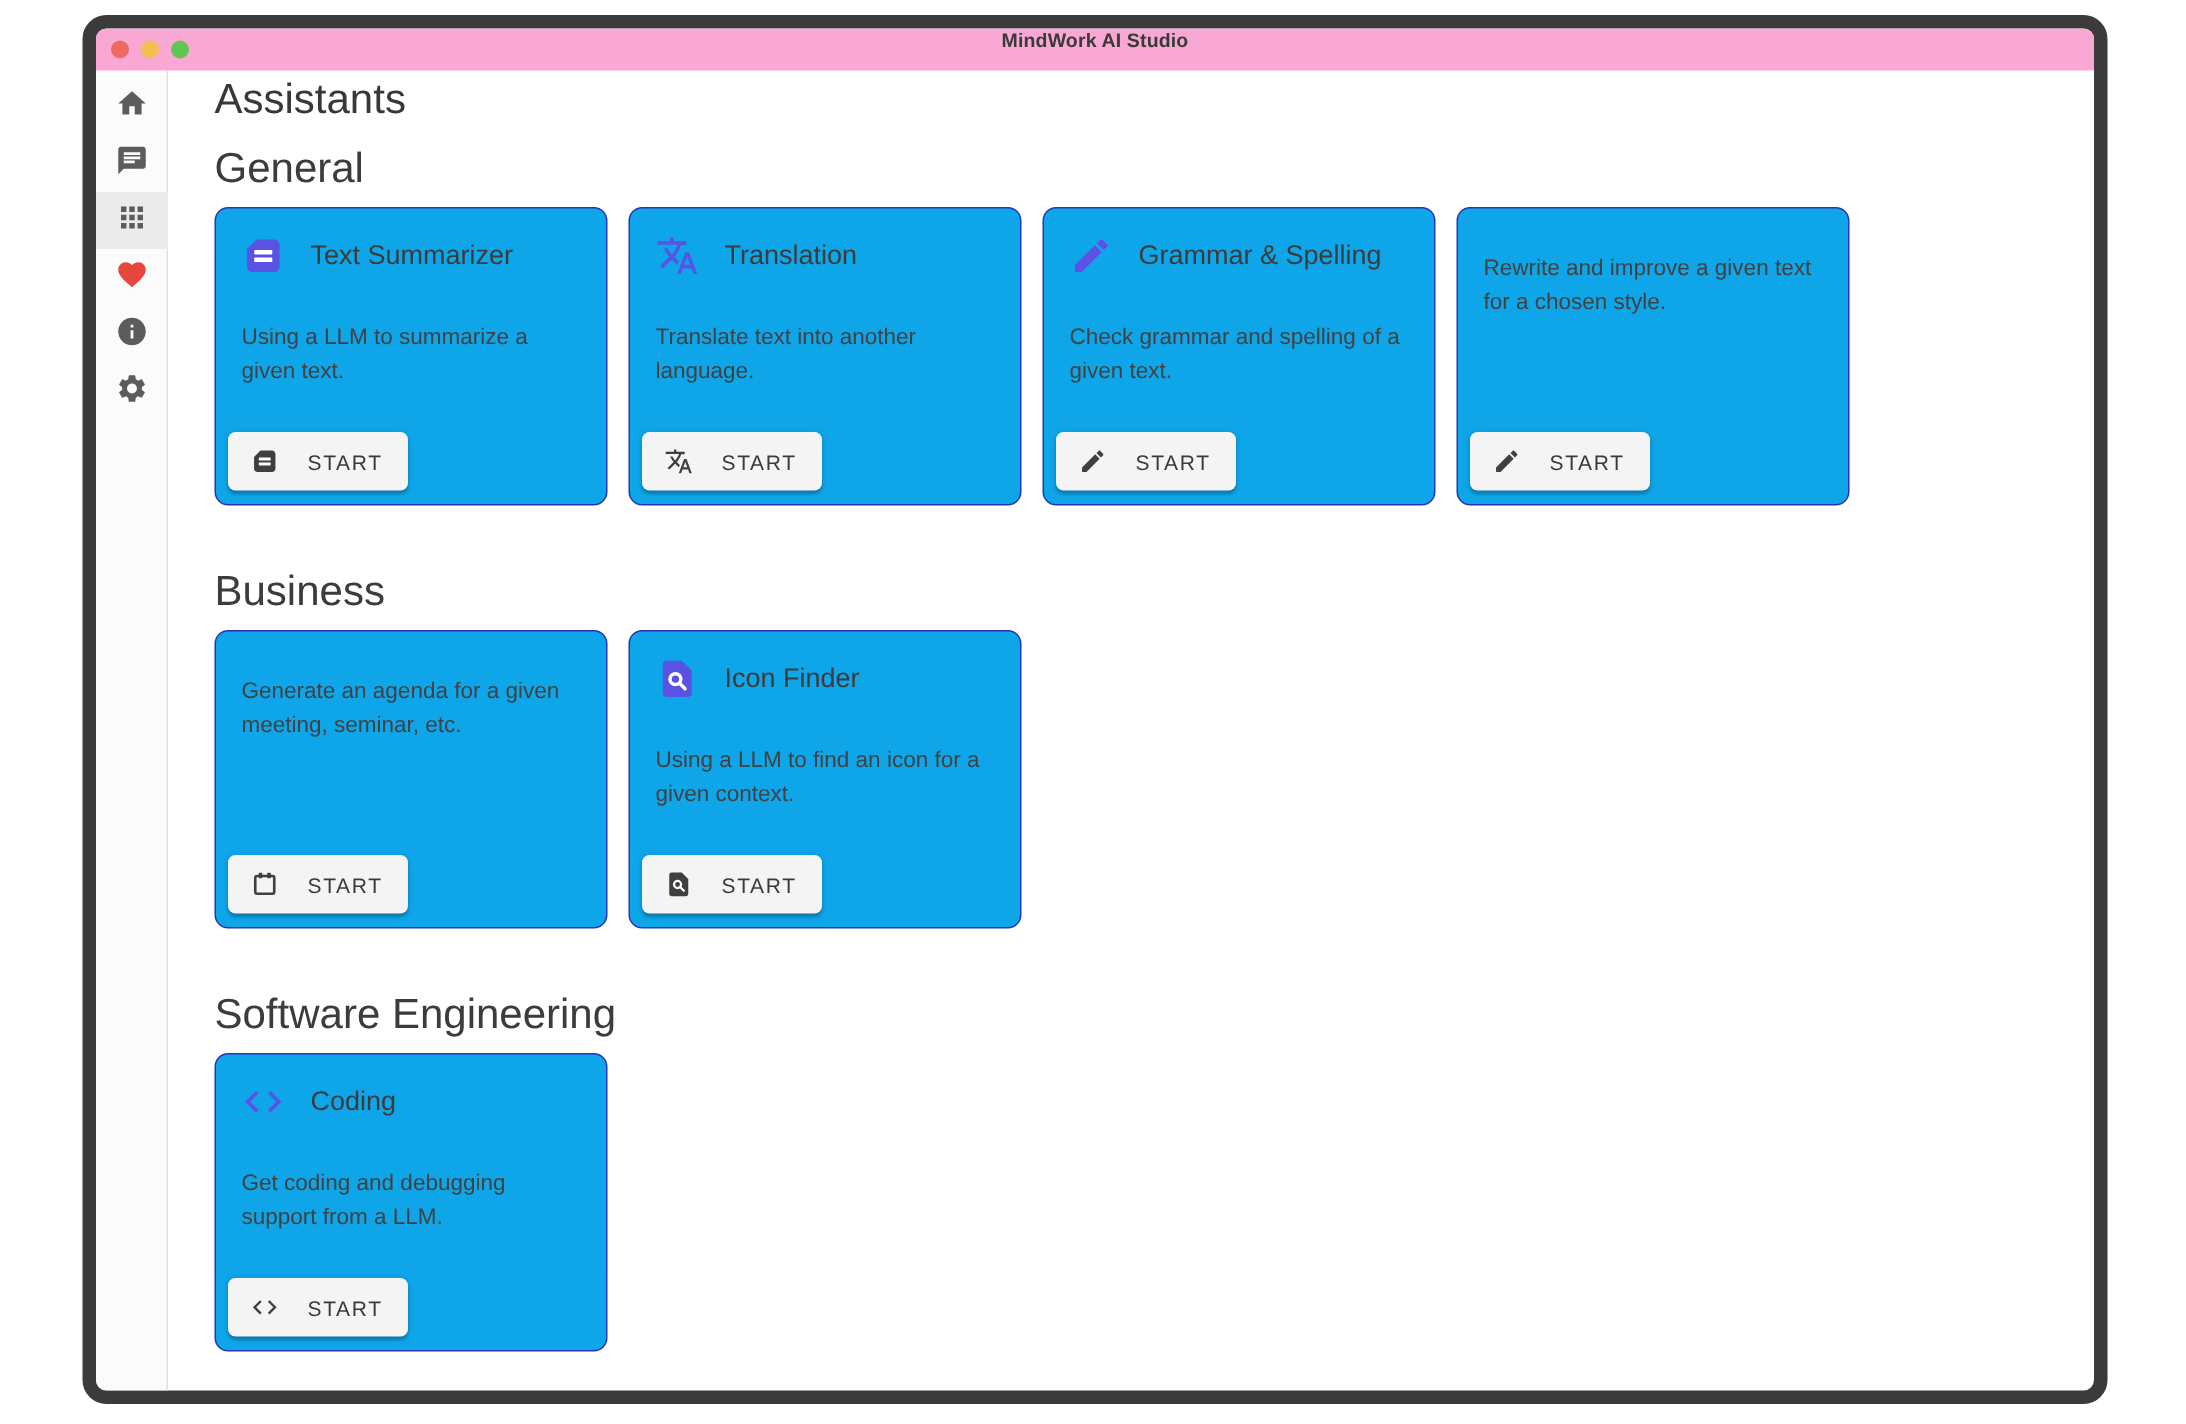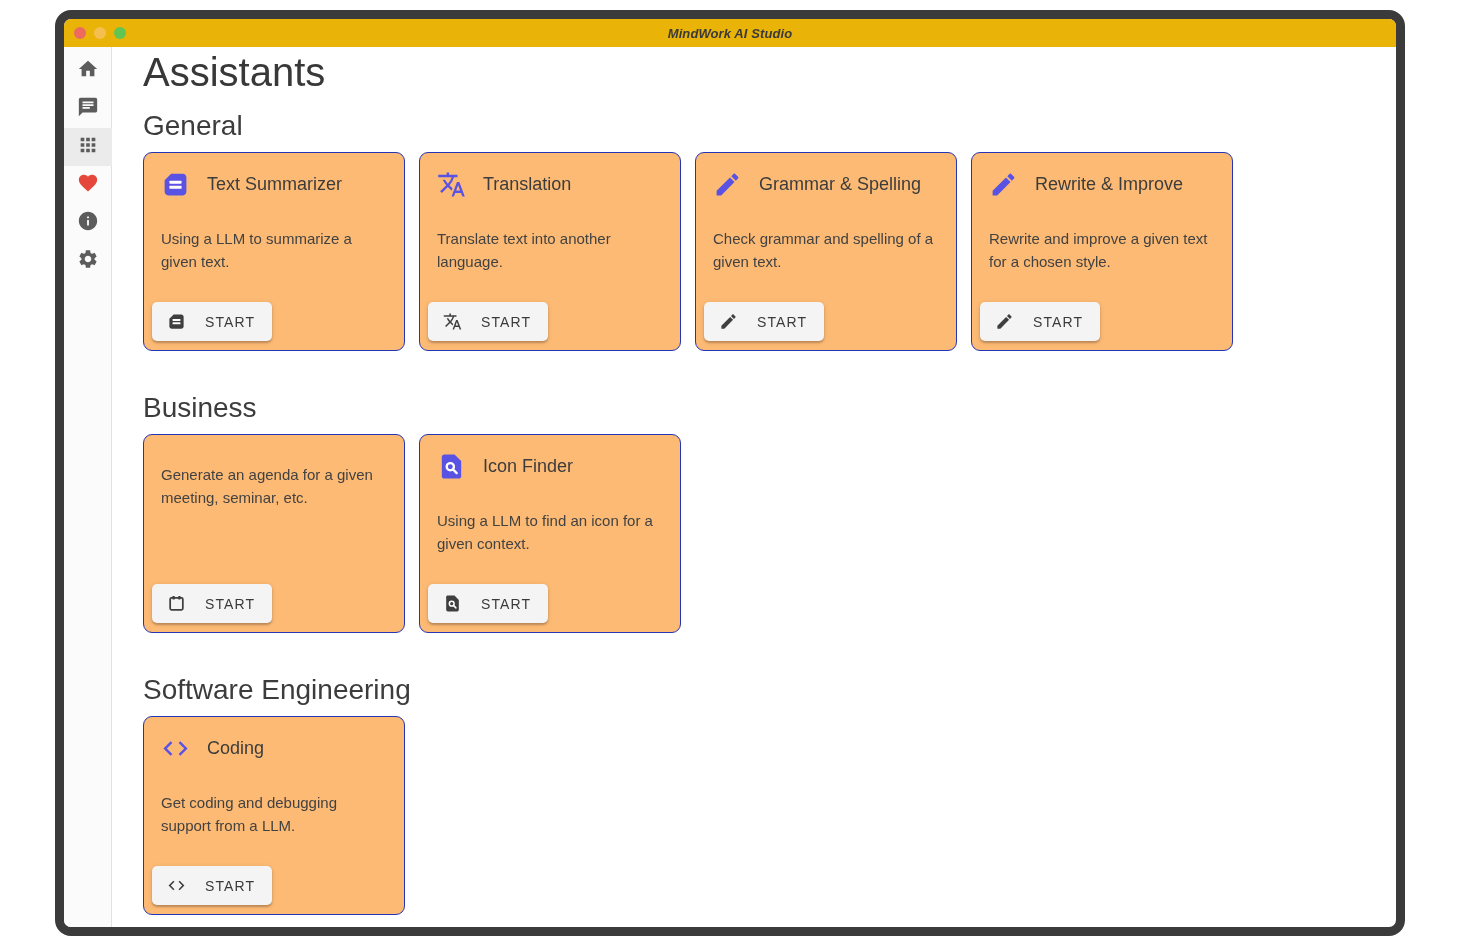--- a/index.html
+++ b/index.html
@@ -22,25 +22,24 @@
     overflow: hidden;
     display: flex;
     flex-direction: column;
   }
 
   
   .titlebar {
     position: relative;
     height: 28px;
     flex: 0 0 28px;
-    background: #eab308;
-    display: flex;
-    align-items: center;
+    background: #f9a8d4;
+    display: flex;
+    align-items: flex-start;
     justify-content: center;
-    font-style: italic;
   }
   .traffic-lights {
     position: absolute;
     left: 10px; top: 50%;
     transform: translateY(-50%);
     display: flex; gap: 8px;
   }
   .traffic-light {
     width: 12px; height: 12px;
     border-radius: 50%;
@@ -80,41 +79,41 @@
   .sidebar-item svg { width: 22px; height: 22px; fill: #5c5c5c; }
   .sidebar-item .heart svg { fill: #e5473c; }
 
   
   .content {
     flex: 1 1 auto;
     padding: 2px 20px 20px 31px;
     overflow: hidden;
   }
   .page-title {
-    font-size: 40px;
+    font-size: 28px;
     font-weight: 400;
     color: #383838;
     line-height: 1.18;
   }
   .section-heading {
     font-size: 28px;
     font-weight: 400;
     color: #3c3c3c;
     margin: 40px 0 10px 0;
     line-height: 1.18;
   }
   .section-heading.first { margin-top: 13px; }
 
   .card-row { display: flex; gap: 14px; }
 
   
   .card {
     position: relative;
     width: 262px; height: 199px;
-    background: #fdba74;
+    background: #0ea5e9;
     border: 1.5px solid #2435b5;
     border-radius: 9px;
   }
   .card-header {
     display: flex;
     align-items: center;
     gap: 17px;
     padding: 17px 16px 0 17px;
   }
   .card-header svg { width: 29px; height: 29px; flex: 0 0 29px; }
@@ -304,26 +303,20 @@
             <button class="start-button">
               <svg viewBox="0 0 24 24">
                   <use href="#ic-edit"></use>
                 </svg>
               <span class="label">START</span>
             </button>
           </div>
         </div>
 
         <div class="card">
-          <div class="card-header">
-            <svg class="card-icon" viewBox="0 0 24 24">
-                <use href="#ic-edit"></use>
-              </svg>
-            <span class="card-title">Rewrite &amp; Improve</span>
-          </div>
           <div class="card-desc">Rewrite and improve a given text for a chosen style.</div>
           <div class="card-actions">
             <button class="start-button">
               <svg viewBox="0 0 24 24">
                   <use href="#ic-edit"></use>
                 </svg>
               <span class="label">START</span>
             </button>
           </div>
         </div>

